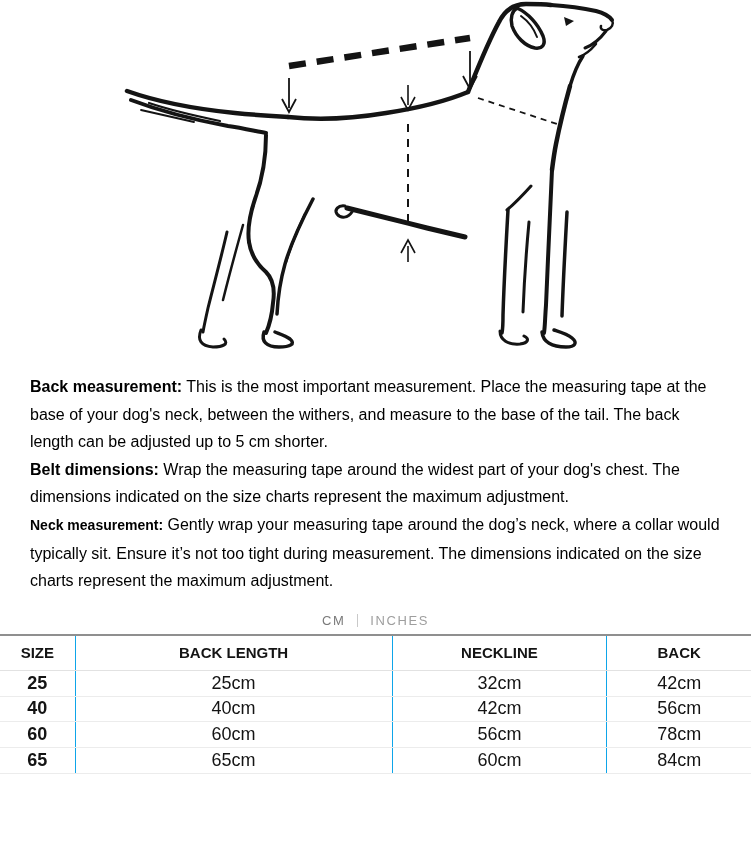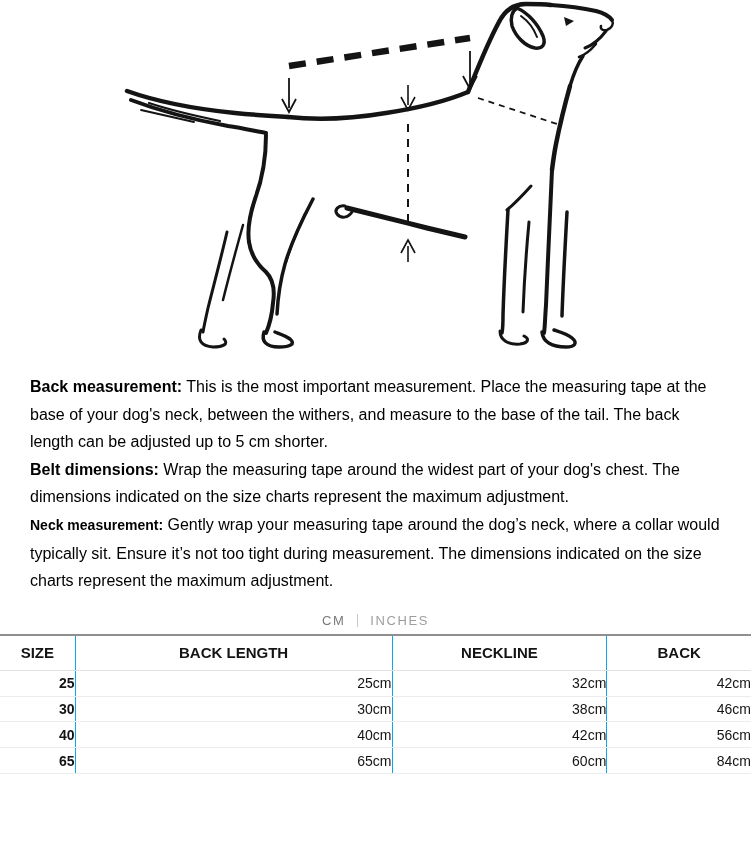--- a/index.html
+++ b/index.html
@@ -25,23 +25,22 @@
   }
   table.size-chart{
     width:751px;margin-top:6px;border-collapse:collapse;table-layout:fixed;
     text-align:center;color:#141414;
   }
   table.size-chart thead th{
     border-top:2px solid #8f8f8f;border-bottom:1px solid #e2e2e2;
     height:26px;font-size:15px;font-weight:700;padding:4px;
   }
   table.size-chart td{
-    border-bottom:1px solid #ececec;height:24.8px;font-size:14px;padding:0;
+    border-bottom:1px solid #ececec;height:24.8px;font-size:18px;padding:0;
     font-weight:400;
-    text-align:right;
   }
   table.size-chart th + th, table.size-chart td + td{border-left:1px solid #0ea5e9;}
   table.size-chart td:first-child{font-weight:700;}
 </style>
 </head>
 <body>
 
 <div class="page">
 
   <figure class="diagram">
@@ -149,30 +148,30 @@
       </tr>
     </thead>
     <tbody>
         <tr>
           <td>25</td>
           <td>25cm</td>
           <td>32cm</td>
           <td>42cm</td>
         </tr>
         <tr>
-          <td>30</td>
-          <td>30cm</td>
-          <td>38cm</td>
-          <td>46cm</td>
-        </tr>
-        <tr>
           <td>40</td>
           <td>40cm</td>
           <td>42cm</td>
           <td>56cm</td>
+        </tr>
+        <tr>
+          <td>60</td>
+          <td>60cm</td>
+          <td>56cm</td>
+          <td>78cm</td>
         </tr>
         <tr>
           <td>65</td>
           <td>65cm</td>
           <td>60cm</td>
           <td>84cm</td>
         </tr>
       </tbody>
   </table>
 

